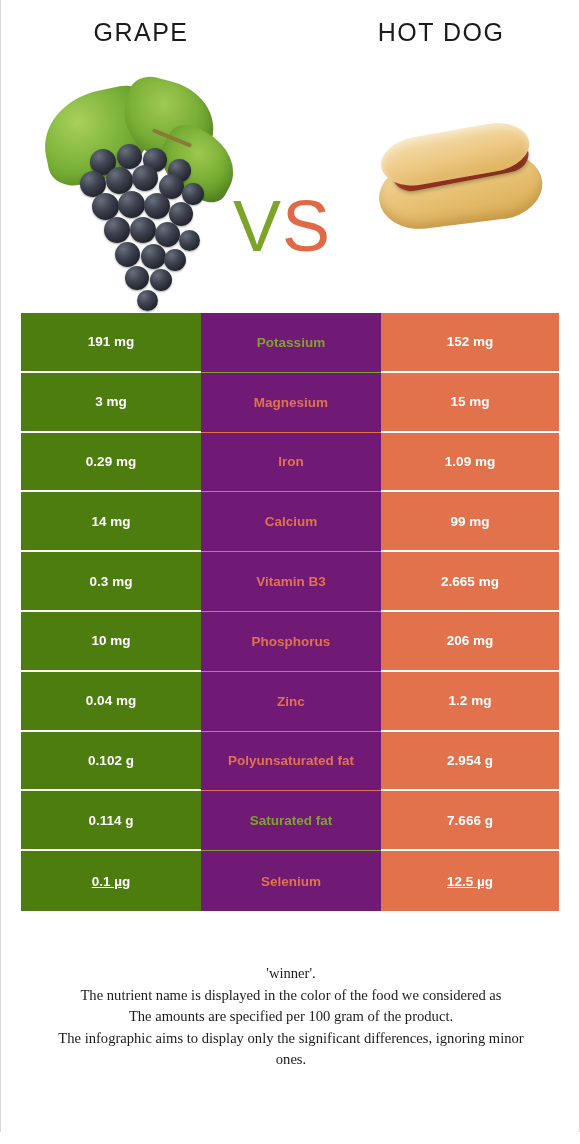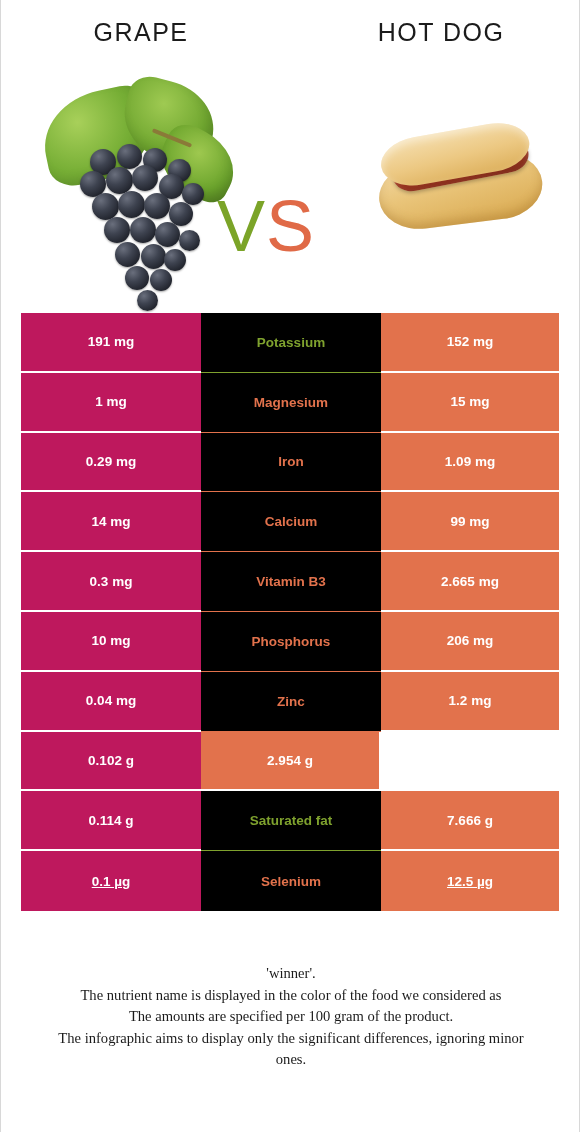--- a/index.html
+++ b/index.html
@@ -98,21 +98,21 @@
   .berry {
     position: absolute;
     border-radius: 50%;
     background: radial-gradient(circle at 33% 28%, #6a6f7d 0%, #3e4350 38%, #22252e 75%, #15171d 100%);
     box-shadow: 0 1px 2px rgba(0,0,0,.35);
   }
 
   
   .vs {
     position: absolute;
-    left: 216px; top: 128px;
+    left: 232px; top: 128px;
     font-size: 72px;
     font-weight: 400;
     letter-spacing: 1px;
     font-family: "Liberation Sans", sans-serif;
     line-height: 1;
     white-space: nowrap;
   }
   .vs .v { color: #7ba428; }
   .vs .s { color: #e06a47; }
 
@@ -174,27 +174,27 @@
   .cell {
     display: flex;
     align-items: center;
     justify-content: center;
     box-sizing: border-box;
     font-size: 13.5px;
     font-weight: 600;
   }
   .cell-left {
     width: 180px;
-    background: #be185d;
+    background: #4d7c0f;
     color: #ffffff;
     border-bottom: 2px solid #ffffff;
   }
   .cell-mid {
     width: 180px;
-    background: #000000;
+    background: #701a75;
     font-size: 13.5px;
     font-weight: 600;
   }
   .cell-mid.win-grape  { color: #7fa22e; border-bottom: 1px solid #7fa22e; }
   .cell-mid.win-hotdog { color: #e2724c; border-bottom: 1px solid #e2724c; text-align: right; }
   .cell-right {
     width: 178px;
     background: #e2724c;
     color: #ffffff;
     border-bottom: 2px solid #ffffff;
@@ -273,21 +273,21 @@
 
   </div>
 
   <div class="table" id="compare-table">
       <div class="row">
         <div class="cell cell-left">191 mg</div>
         <div class="cell cell-mid win-grape">Potassium</div>
         <div class="cell cell-right">152 mg</div>
       </div>
       <div class="row">
-        <div class="cell cell-left">1 mg</div>
+        <div class="cell cell-left">3 mg</div>
         <div class="cell cell-mid win-hotdog">Magnesium</div>
         <div class="cell cell-right">15 mg</div>
       </div>
       <div class="row">
         <div class="cell cell-left">0.29 mg</div>
         <div class="cell cell-mid win-hotdog">Iron</div>
         <div class="cell cell-right">1.09 mg</div>
       </div>
       <div class="row">
         <div class="cell cell-left">14 mg</div>
@@ -304,20 +304,21 @@
         <div class="cell cell-mid win-hotdog">Phosphorus</div>
         <div class="cell cell-right">206 mg</div>
       </div>
       <div class="row">
         <div class="cell cell-left">0.04 mg</div>
         <div class="cell cell-mid win-hotdog">Zinc</div>
         <div class="cell cell-right">1.2 mg</div>
       </div>
       <div class="row">
         <div class="cell cell-left">0.102 g</div>
+        <div class="cell cell-mid win-hotdog">Polyunsaturated fat</div>
         <div class="cell cell-right">2.954 g</div>
       </div>
       <div class="row">
         <div class="cell cell-left">0.114 g</div>
         <div class="cell cell-mid win-grape">Saturated fat</div>
         <div class="cell cell-right">7.666 g</div>
       </div>
       <div class="row">
         <div class="cell cell-left">0.1 µg</div>
         <div class="cell cell-mid win-hotdog">Selenium</div>

